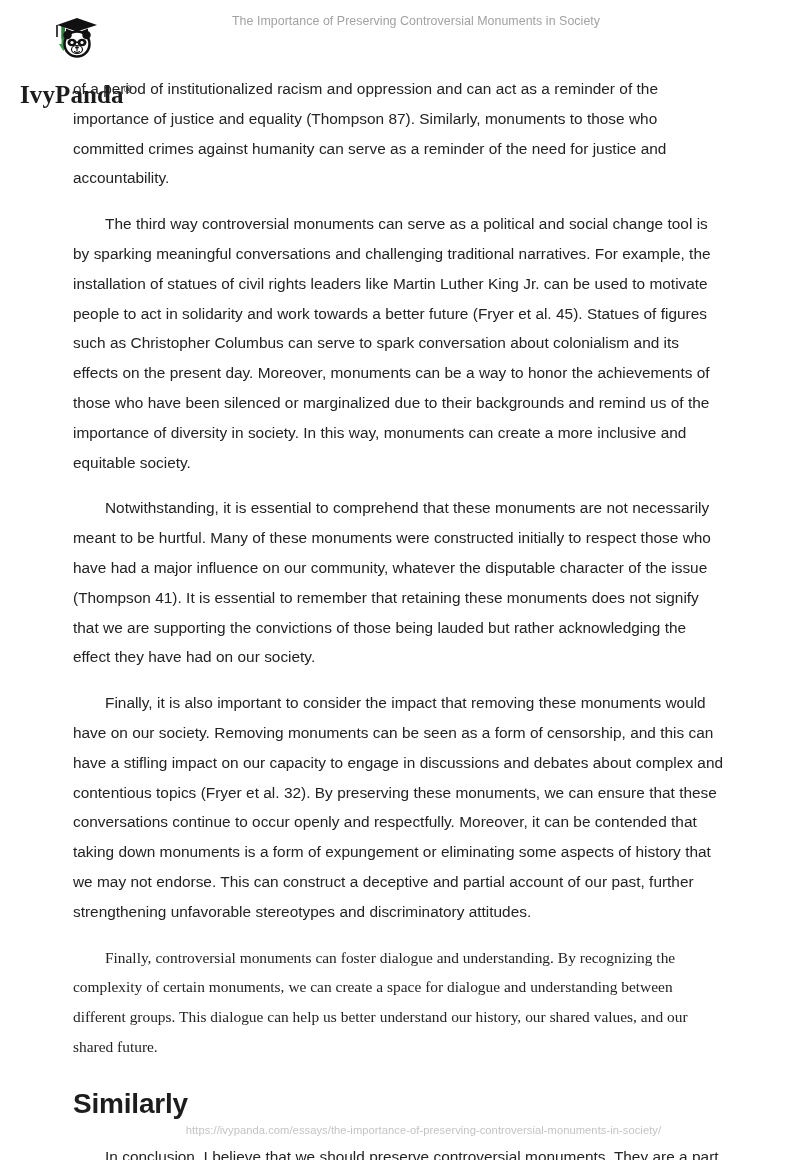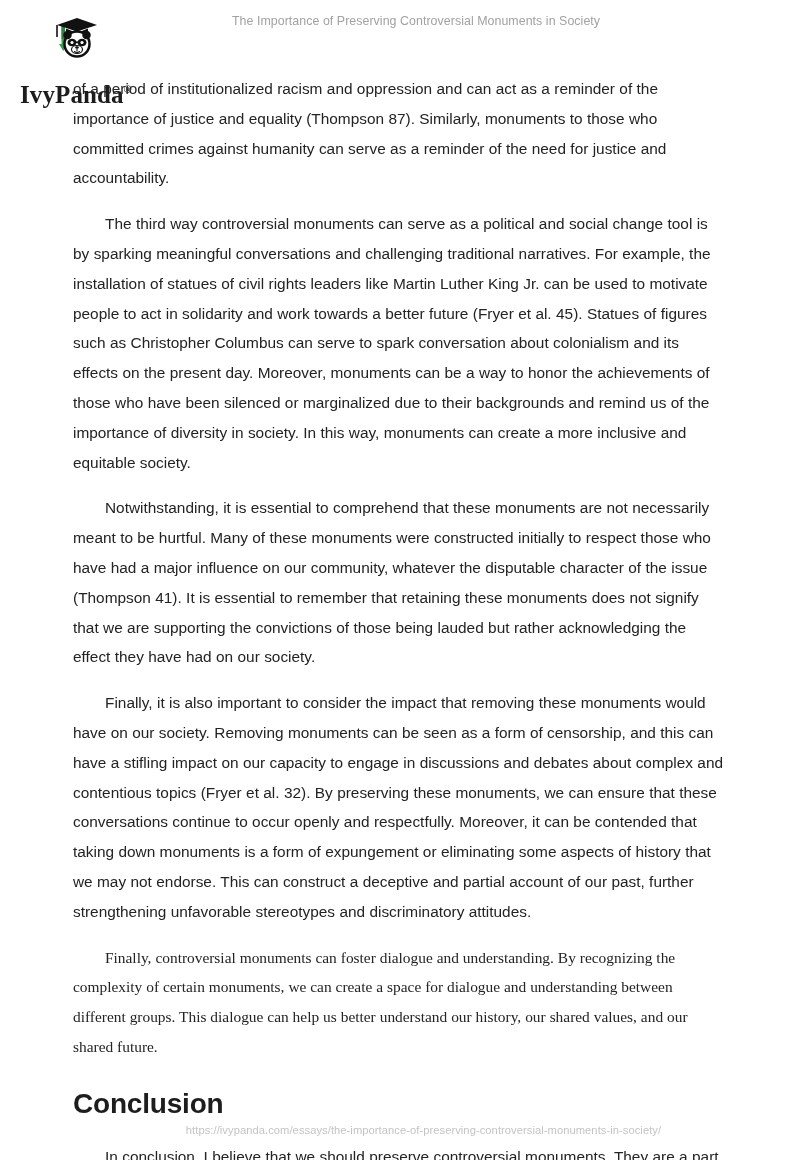--- a/index.html
+++ b/index.html
@@ -181,21 +181,21 @@
   </div>
 
   <div class="content">
 
     <p class="para">of a period of institutionalized racism and oppression and can act as a reminder of the importance of justice and equality (Thompson 87). Similarly, monuments to those who committed crimes against humanity can serve as a reminder of the need for justice and accountability.</p>
     <p class="para indent">The third way controversial monuments can serve as a political and social change tool is by sparking meaningful conversations and challenging traditional narratives. For example, the installation of statues of civil rights leaders like Martin Luther King Jr. can be used to motivate people to act in solidarity and work towards a better future (Fryer et al. 45). Statues of figures such as Christopher Columbus can serve to spark conversation about colonialism and its effects on the present day. Moreover, monuments can be a way to honor the achievements of those who have been silenced or marginalized due to their backgrounds and remind us of the importance of diversity in society. In this way, monuments can create a more inclusive and equitable society.</p>
     <p class="para indent">Notwithstanding, it is essential to comprehend that these monuments are not necessarily meant to be hurtful. Many of these monuments were constructed initially to respect those who have had a major influence on our community, whatever the disputable character of the issue (Thompson 41). It is essential to remember that retaining these monuments does not signify that we are supporting the convictions of those being lauded but rather acknowledging the effect they have had on our society.</p>
     <p class="para indent">Finally, it is also important to consider the impact that removing these monuments would have on our society. Removing monuments can be seen as a form of censorship, and this can have a stifling impact on our capacity to engage in discussions and debates about complex and contentious topics (Fryer et al. 32). By preserving these monuments, we can ensure that these conversations continue to occur openly and respectfully. Moreover, it can be contended that taking down monuments is a form of expungement or eliminating some aspects of history that we may not endorse. This can construct a deceptive and partial account of our past, further strengthening unfavorable stereotypes and discriminatory attitudes.</p>
     <p class="para indent tight">Finally, controversial monuments can foster dialogue and understanding. By recognizing the complexity of certain monuments, we can create a space for dialogue and understanding between different groups. This dialogue can help us better understand our history, our shared values, and our shared future.</p>
 
-    <h2 class="section-heading">Conclusion</h2>
+    <h2 class="section-heading">Similarly</h2>
 
     <p class="para indent">In conclusion, I believe that we should preserve controversial monuments. They are a part of our shared history and can remind us of past mistakes. Furthermore, many of these monuments were originally erected to honor those who have made important</p>
   </div>
 
   <div class="page-footer">
     <a class="footer-url" href="#">https://ivypanda.com/essays/the-importance-of-preserving-controversial-monuments-in-society/</a>
   </div>
 
 </div>
 

